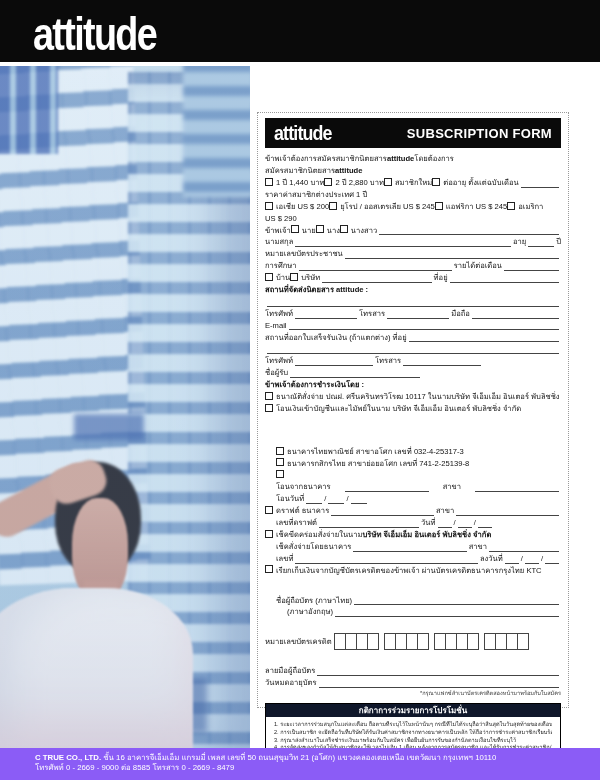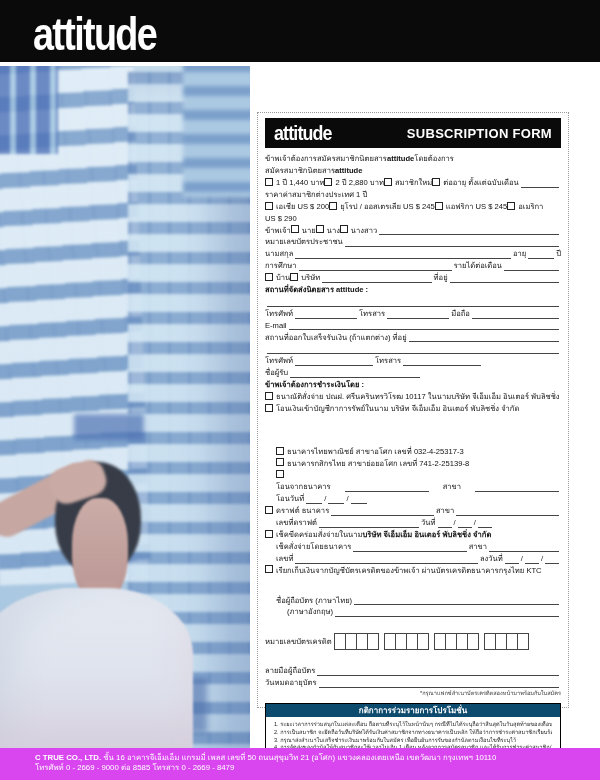--- a/index.html
+++ b/index.html
@@ -66,27 +66,27 @@
   .blank.grow{flex:1 1 8px;}
   .gap{margin-top:15px;}
   .right{justify-content:flex-end;}
   .note{font-size:5.6px;color:#333;min-height:9px;line-height:9px;}
   .cardboxes{display:inline-flex;gap:6px;margin-left:3px;}
   .cbgroup{display:inline-flex;}
   .cbcell{width:10px;height:15px;border:1px solid #444;margin-left:-1px;background:#fff;}
 
   
   .terms{border:1px solid #000;margin-top:5px;}
-  .ttitle{background:#0c4a6e;color:#fff;font-weight:700;font-size:8px;
+  .ttitle{background:#0f172a;color:#fff;font-weight:700;font-size:8px;
           text-align:center;line-height:13px;height:13px;}
   .tlist{padding:4px 8px 5px 8px;}
   .titem{font-size:5.6px;line-height:7.8px;color:#222;white-space:nowrap;overflow:hidden;}
 
   
-  .footer{position:absolute;left:0;bottom:0;width:600px;height:32px;background:#d946ef;
+  .footer{position:absolute;left:0;bottom:0;width:600px;height:32px;background:#8b5cf6;
           color:#fff;box-sizing:border-box;padding:5px 0 0 35px;}
   .footer .l1,.footer .l2{font-size:7.8px;line-height:10px;white-space:nowrap;}
   .footer b{font-weight:700;}
 </style>
 </head>
 <body>
 
 <div class="masthead">
   <div class="logo">attitude</div>
 </div>
@@ -153,29 +153,29 @@
         <span class="tx">ข้าพเจ้า </span>
         <span class="cb"></span>
         <span class="tx">นาย </span>
         <span class="cb"></span>
         <span class="tx">นาง </span>
         <span class="cb"></span>
         <span class="tx">นางสาว</span>
         <span class="blank grow"></span>
       </div>
       <div class="frow">
-        <span class="tx">หมายเลขบัตรประชาชน</span>
-        <span class="blank grow"></span>
-      </div>
-      <div class="frow">
         <span class="tx">นามสกุล</span>
         <span class="blank grow"></span>
         <span class="tx">อายุ</span>
         <span class="blank" style="width: 26px;"></span>
         <span class="tx">ปี</span>
+      </div>
+      <div class="frow">
+        <span class="tx">หมายเลขบัตรประชาชน</span>
+        <span class="blank grow"></span>
       </div>
       <div class="frow">
         <span class="tx">การศึกษา</span>
         <span class="blank grow"></span>
         <span class="tx">รายได้ต่อเดือน</span>
         <span class="blank" style="width: 55px;"></span>
       </div>
       <div class="frow">
         <span class="cb"></span>
         <span class="tx">บ้าน </span>
@@ -222,21 +222,21 @@
       </div>
       <div class="frow">
         <span class="tb">ข้าพเจ้าต้องการชำระเงินโดย :</span>
       </div>
       <div class="frow">
         <span class="cb"></span>
         <span class="tx">ธนาณัติสั่งจ่าย ปณฝ. ศรีนครินทรวิโรฒ 10117 ในนามบริษัท จีเอ็มเอ็ม อินเตอร์ พับลิชชิ่ง จำกัด</span>
       </div>
       <div class="frow">
         <span class="cb"></span>
-        <span class="tx">โอนเงินเข้าบัญชีกาการรัพย์ในนาม บริษัท จีเอ็มเอ็ม อินเตอร์ พับลิชชิ่ง จำกัด</span>
+        <span class="tx">โอนเงินเข้าบัญชีนและไมัพย์ในนาม บริษัท จีเอ็มเอ็ม อินเตอร์ พับลิชชิ่ง จำกัด</span>
       </div>
       <div class="frow" style="padding-left: 11px; margin-top: 31px;">
         <span class="cb"></span>
         <span class="tx">ธนาคารไทยพาณิชย์ สาขาอโศก เลขที่ 032-4-25317-3</span>
       </div>
       <div class="frow" style="padding-left: 11px;">
         <span class="cb"></span>
         <span class="tx">ธนาคารกสิกรไทย สาขาย่อยอโศก เลขที่ 741-2-25139-8</span>
       </div>
       <div class="frow" style="padding-left: 11px;">

